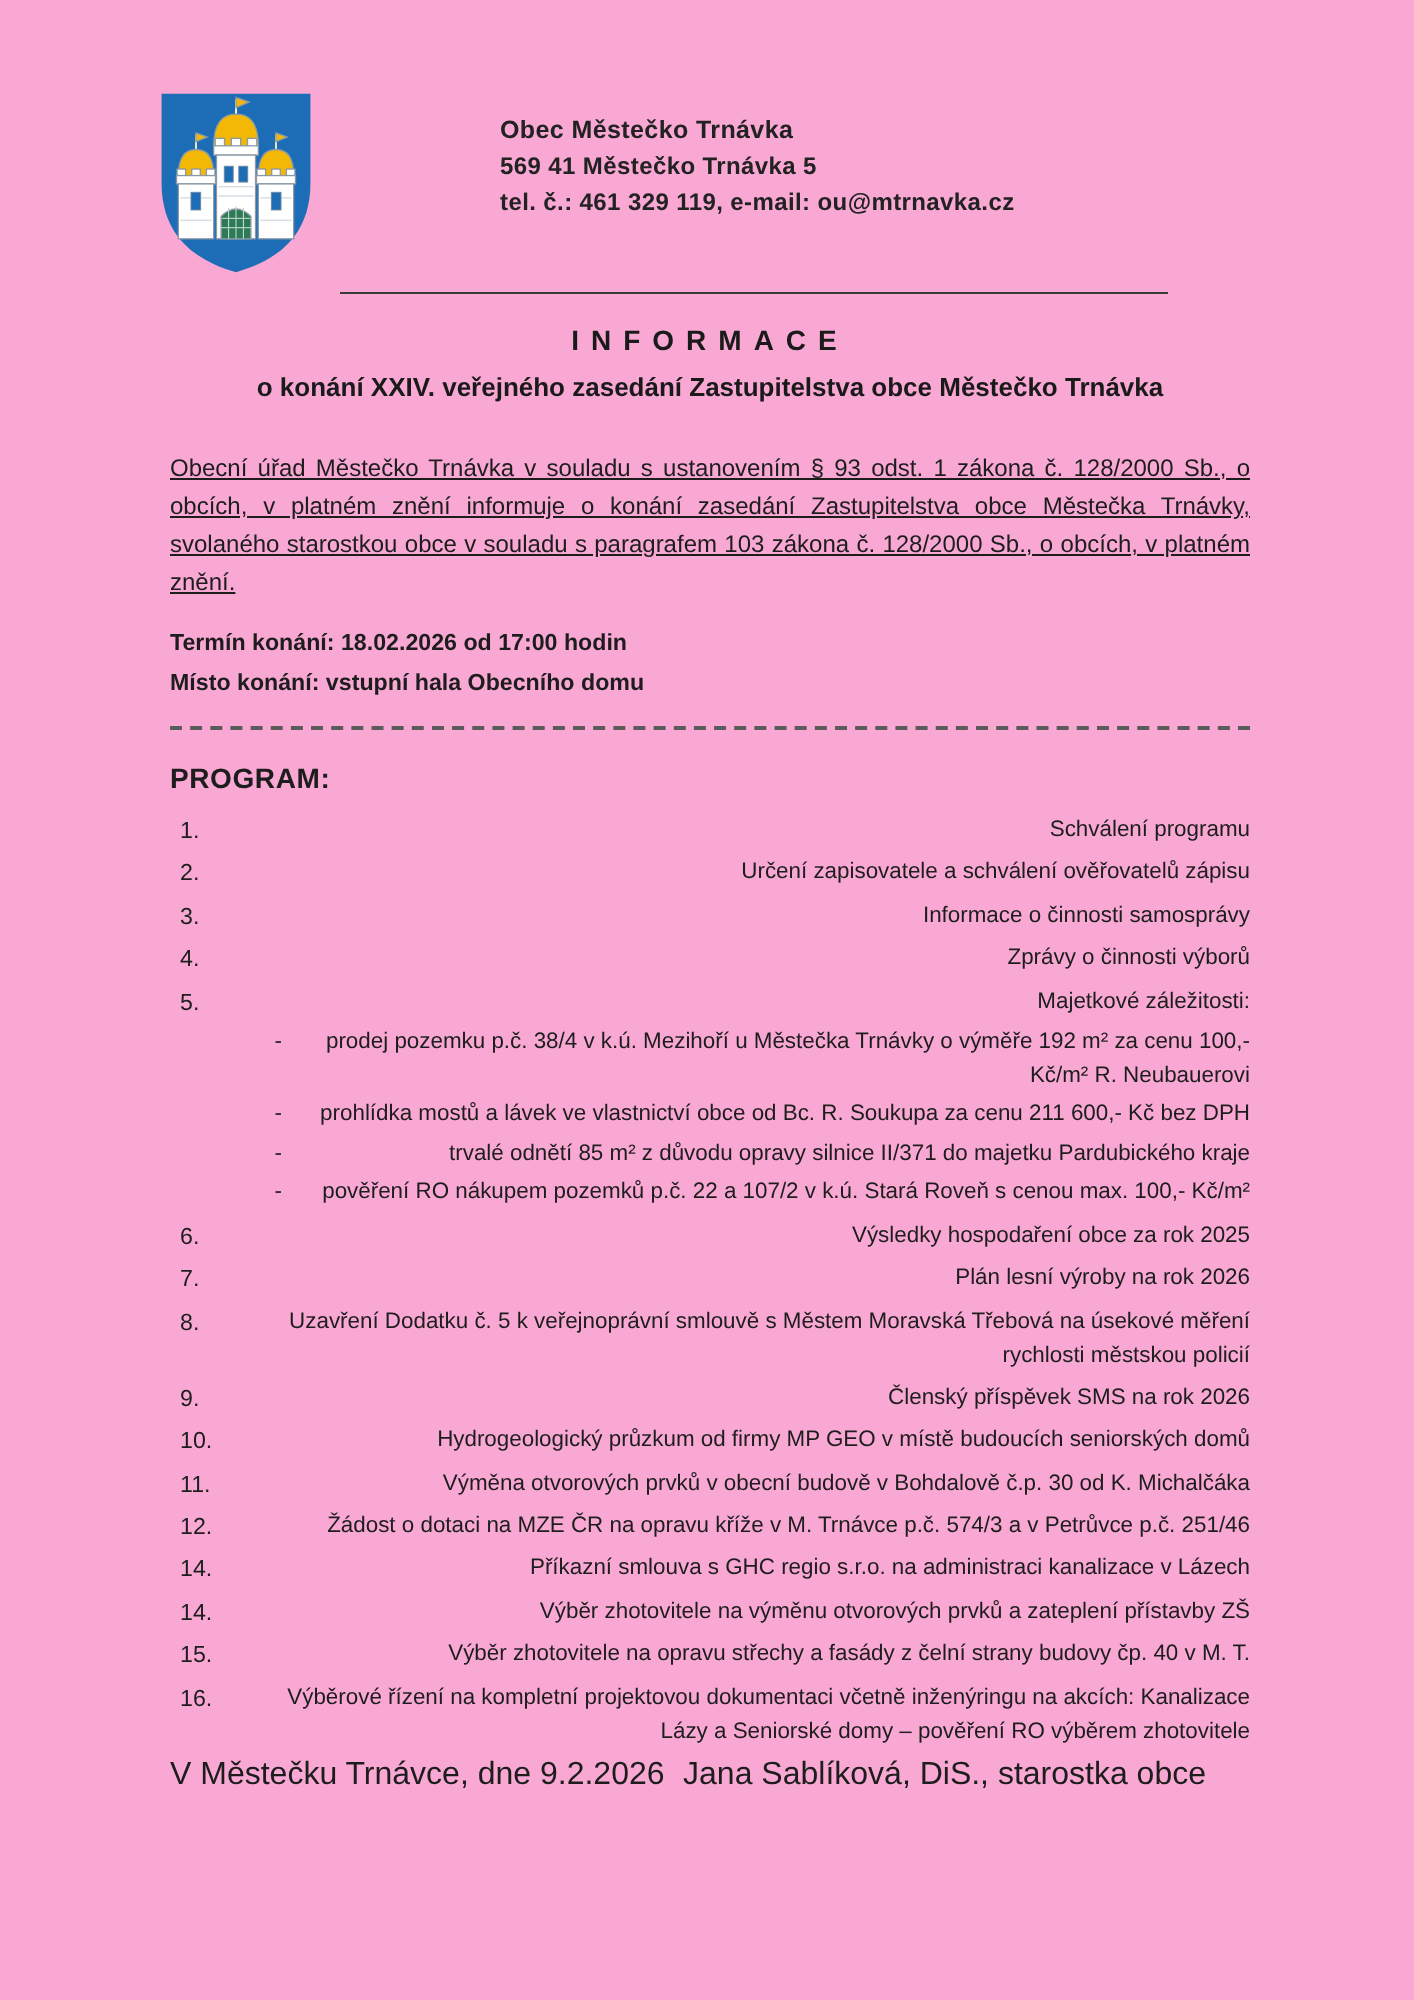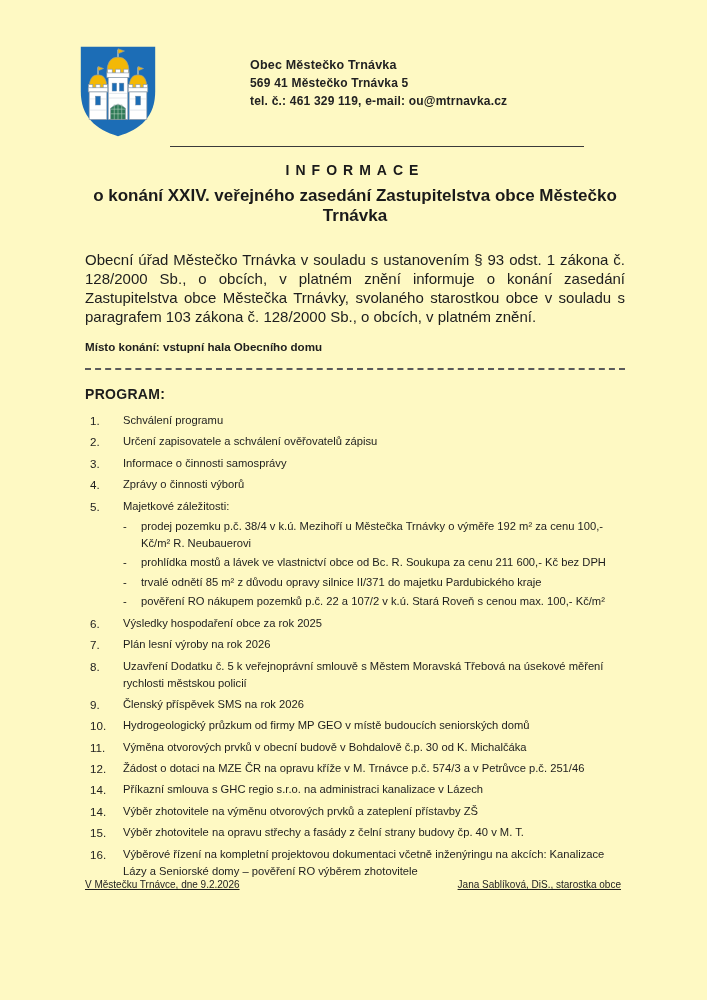--- a/index.html
+++ b/index.html
@@ -6,21 +6,21 @@
   html, body { background: #ffffff; }
   body {
     font-family: "Liberation Sans", sans-serif;
     color: #1d1d1d;
     -webkit-font-smoothing: antialiased;
   }
   .page {
     position: relative;
     width: 707px;
     height: 1000px;
-    background: #fef9c3;
+    background: #f9a8d4;
     overflow: hidden;
   }
   
   .logo {
     position: absolute;
     left: 75px;
     top: 45px;
     width: 86px;
     height: 93px;
   }
@@ -51,29 +51,30 @@
     margin-top: 15px;
     text-align: center;
     font-size: 14px;
     font-weight: bold;
     letter-spacing: 6px;
     color: #1a1a1a;
   }
   .doc-subtitle {
     margin-top: 8px;
     text-align: center;
-    font-size: 17px;
+    font-size: 13px;
     font-weight: bold;
     color: #1a1a1a;
   }
   .intro {
     margin-top: 24px;
-    font-size: 15px;
+    font-size: 12px;
     line-height: 19px;
     text-align: justify;
+    text-decoration: underline;
   }
   .meeting { margin-top: 11px; }
   .meeting-line {
     font-size: 11.6px;
     line-height: 20px;
     font-weight: bold;
   }
   .rule-dashed {
     margin-top: 11px;
     border-top: 2px dashed #5b5b5b;
@@ -93,40 +94,39 @@
     margin-bottom: 4.4px;
     font-size: 11.2px;
     line-height: 17px;
   }
   .prog-num {
     flex: none;
     width: 33px;
     margin-left: 5px;
     font-size: 11.6px;
   }
-  .prog-text { flex: 1; }
+  .prog-text { flex: 1; text-align: right; }
   .sub-list { margin-top: 3px; }
   .sub-item {
     display: flex;
     align-items: flex-start;
     margin-top: 2.6px;
     line-height: 17px;
   }
   .sub-dash { flex: none; width: 18px; }
   .sub-text { flex: 1; }
   
   .footer {
     position: absolute;
     left: 85px;
-    right: 86px;
+    right: 104px;
     top: 879px;
     display: flex;
     justify-content: space-between;
-    font-size: 10px;
-    text-decoration: underline;
+    font-size: 16px;
   }
 </style>
 </head>
 <body>
 
 <div class="page">
 
   <svg class="logo" viewBox="0 0 90 100" xmlns="http://www.w3.org/2000/svg" aria-hidden="true">
 
     <path d="M5 2 H85 V50 C85 77 69 91 45 98 C21 91 5 77 5 50 Z" fill="#1c6db6"></path>
@@ -198,20 +198,21 @@
 
   <div class="content">
     <div class="rule-top"></div>
 
     <div class="doc-title">INFORMACE</div>
     <div class="doc-subtitle">o konání XXIV. veřejného zasedání Zastupitelstva obce Městečko Trnávka</div>
 
     <p class="intro">Obecní úřad Městečko Trnávka v souladu s ustanovením § 93 odst. 1 zákona č. 128/2000 Sb., o obcích, v platném znění informuje o konání zasedání Zastupitelstva obce Městečka Trnávky, svolaného starostkou obce v souladu s paragrafem 103 zákona č. 128/2000 Sb., o obcích, v platném znění.</p>
 
     <div class="meeting">
+      <div class="meeting-line">Termín konání: 18.02.2026 od 17:00 hodin</div>
       <div class="meeting-line">Místo konání: vstupní hala Obecního domu</div>
     </div>
 
     <div class="rule-dashed"></div>
 
     <div class="program-heading">PROGRAM:</div>
 
     <div class="program-list">
       <div class="prog-item">
         <span class="prog-num">1.</span>

